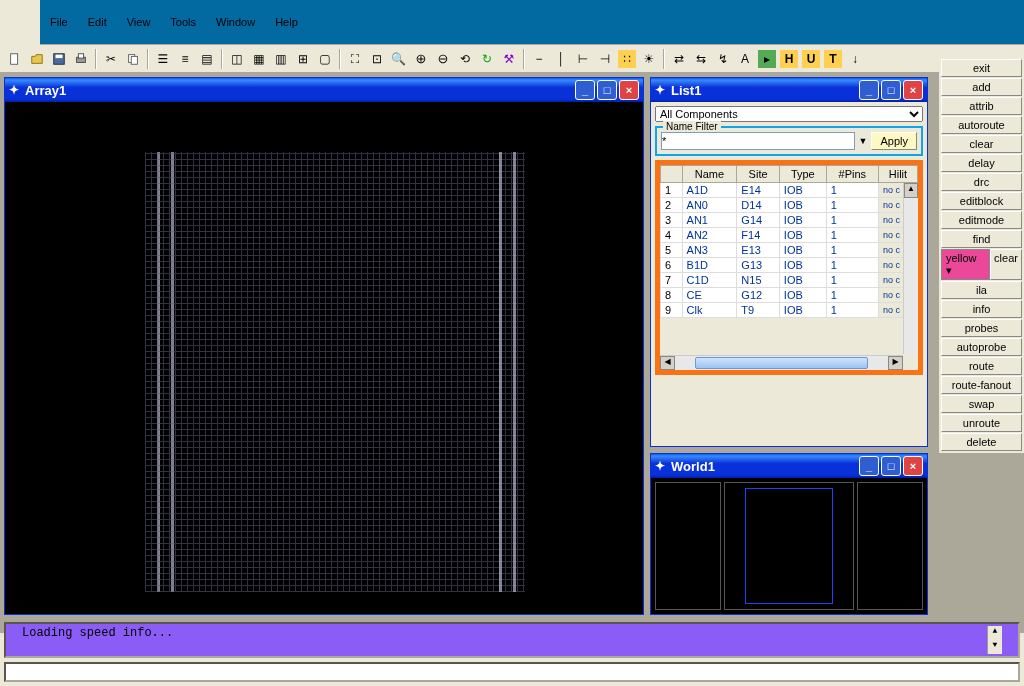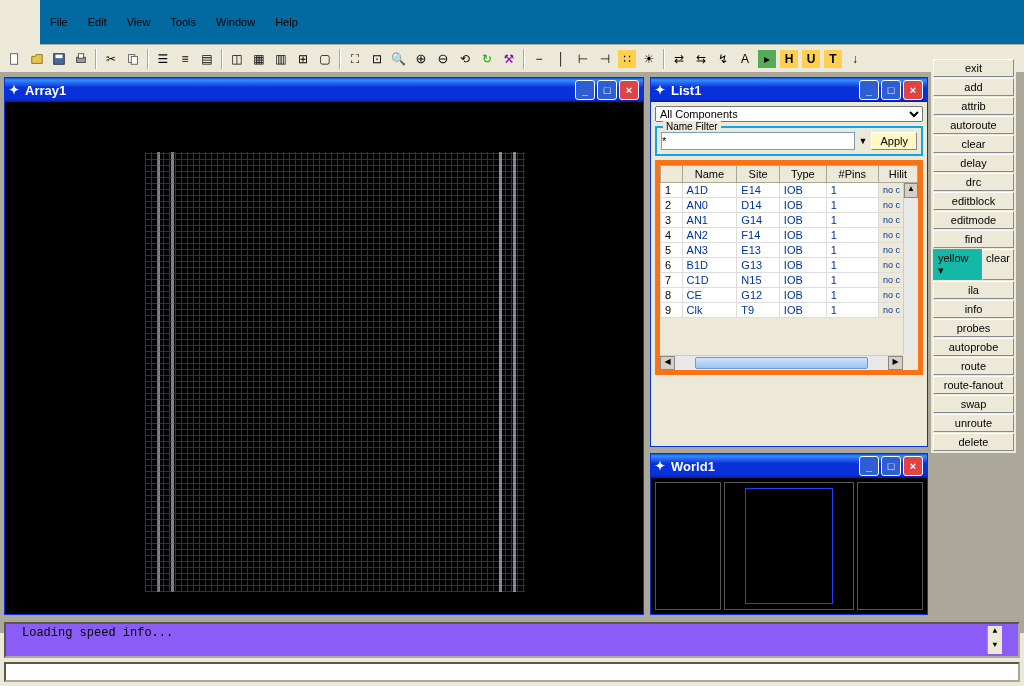--- a/index.html
+++ b/index.html
@@ -120,31 +120,31 @@
   background:#e8e8e8; border-top:1px solid #ccc; display:flex;}
 .scroll-h .arrow { width:15px; background:#d4d0c8; border:1px solid #888; font-size:8px; text-align:center;}
 .scroll-h .thumb { flex:1; margin:1px 20px; background: linear-gradient(#cfe3ff,#9fc3f0); border:1px solid #6b99d0; border-radius:2px;}
 
 .world-body { background:#000; height: calc(100% - 24px); display:flex; gap:3px; padding:4px;}
 .world-pane { flex:1; border:1px solid #555; position:relative;}
 .world-pane.middle { flex:2; }
 .world-view { position:absolute; left:20px; top:5px; right:20px; bottom:5px; border:1px solid #2040ff;}
 
 .rightbar {
-  position:absolute; right:8px; top:57px; width:85px;
+  position:absolute; right:0; top:57px; width:85px;
   display:flex; flex-direction:column; gap:1px;
   background:#ece9d8; padding:2px;
 }
 .rbtn {
   background:#ece9d8; border:1px solid #888;
   border-top-color:#fff; border-left-color:#fff;
   padding:2px 0; font-size:11px; text-align:center; cursor:pointer;
 }
 .color-row { display:flex; }
-.color-sel { background:#14b8a6; padding:2px 4px; font-size:11px; border:1px solid #888; flex:1;}
+.color-sel { background:#ec4899; padding:2px 4px; font-size:11px; border:1px solid #888; flex:1;}
 .statuslog {
   position:absolute; bottom:28px; left:4px; right:4px; height:36px;
   background:#8b5cf6; border:2px inset #aca899;
   font-family:"Courier New",monospace; font-size:12px; padding:2px 16px;
   display:flex;
 }
 .statuslog .txt{ flex:1;}
 .statuslog .sv { width:15px; background:#ece9d8; border-left:1px solid #999; display:flex; flex-direction:column;}
 .statuslog .sv span{ flex:1; text-align:center; font-size:8px;}
 .cmdline {

